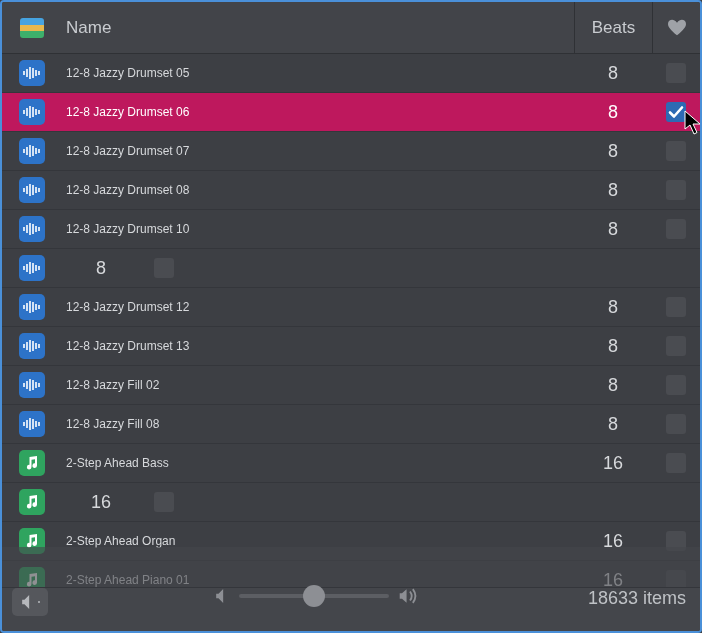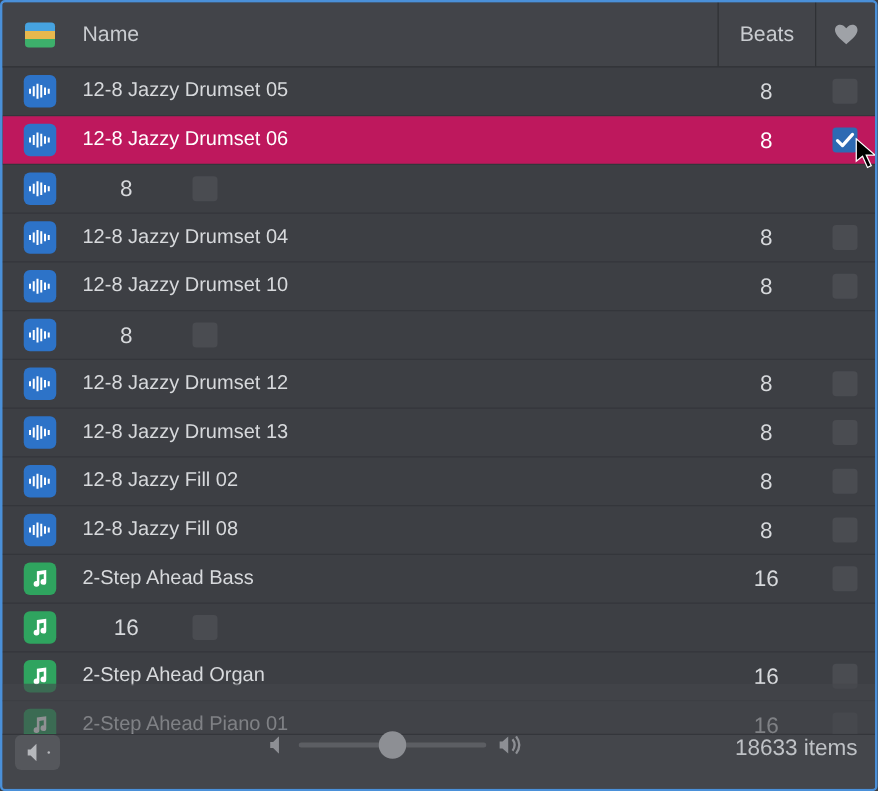--- a/index.html
+++ b/index.html
@@ -49,21 +49,21 @@
   }
   .row {
     display: flex;
     align-items: center;
     height: 39px;
     border-bottom: 1px solid #34363b;
     padding: 0;
   }
   .row.selected { background: #be185d; color: #fff; }
   .row .icon-cell { width: 60px; display:flex; justify-content:center; }
-  .row .name-cell { flex: 1; padding-left: 4px; font-size: 16px; white-space:nowrap; overflow:hidden; text-overflow:ellipsis; }
+  .row .name-cell { flex: 1; padding-left: 4px; font-size: 12px; white-space:nowrap; overflow:hidden; text-overflow:ellipsis; }
   .row .beats-cell { width: 78px; text-align:center; font-size:18px; }
   .row .fav-cell { width: 48px; display:flex; align-items:center; justify-content:center; }
 
   .loop-icon {
     width: 26px; height: 26px; border-radius: 5px;
     display:flex; align-items:center; justify-content:center;
   }
   .loop-icon.audio { background:#2d73c8; }
   .loop-icon.midi  { background:#2fa45f; }
 
@@ -186,41 +186,42 @@
               <line x1="1" y1="5" x2="1" y2="9"></line>
               <line x1="4" y1="3" x2="4" y2="11"></line>
               <line x1="7" y1="1" x2="7" y2="13"></line>
               <line x1="10" y1="2" x2="10" y2="12"></line>
               <line x1="13" y1="4" x2="13" y2="10"></line>
               <line x1="16" y1="5" x2="16" y2="9"></line>
             </g>
           </svg>
         </div>
       </div>
-      <div class="beats-cell">8</div>
-      <div class="fav-cell">
-        <div class="fav-box"></div>
-      </div>
-    </div>
-    <div class="row">
-      <div class="icon-cell">
-        <div class="loop-icon audio">
-          <svg width="18" height="14" viewBox="0 0 18 14">
-            <g stroke="#fff" stroke-width="1.6">
-              <line x1="1" y1="5" x2="1" y2="9"></line>
-              <line x1="4" y1="3" x2="4" y2="11"></line>
-              <line x1="7" y1="1" x2="7" y2="13"></line>
-              <line x1="10" y1="2" x2="10" y2="12"></line>
-              <line x1="13" y1="4" x2="13" y2="10"></line>
-              <line x1="16" y1="5" x2="16" y2="9"></line>
-            </g>
-          </svg>
-        </div>
-      </div>
-      <div class="name-cell">12-8 Jazzy Drumset 04</div>
+      <div class="name-cell">12-8 Jazzy Drumset 07</div>
+      <div class="beats-cell">8</div>
+      <div class="fav-cell">
+        <div class="fav-box"></div>
+      </div>
+    </div>
+    <div class="row">
+      <div class="icon-cell">
+        <div class="loop-icon audio">
+          <svg width="18" height="14" viewBox="0 0 18 14">
+            <g stroke="#fff" stroke-width="1.6">
+              <line x1="1" y1="5" x2="1" y2="9"></line>
+              <line x1="4" y1="3" x2="4" y2="11"></line>
+              <line x1="7" y1="1" x2="7" y2="13"></line>
+              <line x1="10" y1="2" x2="10" y2="12"></line>
+              <line x1="13" y1="4" x2="13" y2="10"></line>
+              <line x1="16" y1="5" x2="16" y2="9"></line>
+            </g>
+          </svg>
+        </div>
+      </div>
+      <div class="name-cell">12-8 Jazzy Drumset 08</div>
       <div class="beats-cell">8</div>
       <div class="fav-cell">
         <div class="fav-box"></div>
       </div>
     </div>
     <div class="row">
       <div class="icon-cell">
         <div class="loop-icon audio">
           <svg width="18" height="14" viewBox="0 0 18 14">
             <g stroke="#fff" stroke-width="1.6">

